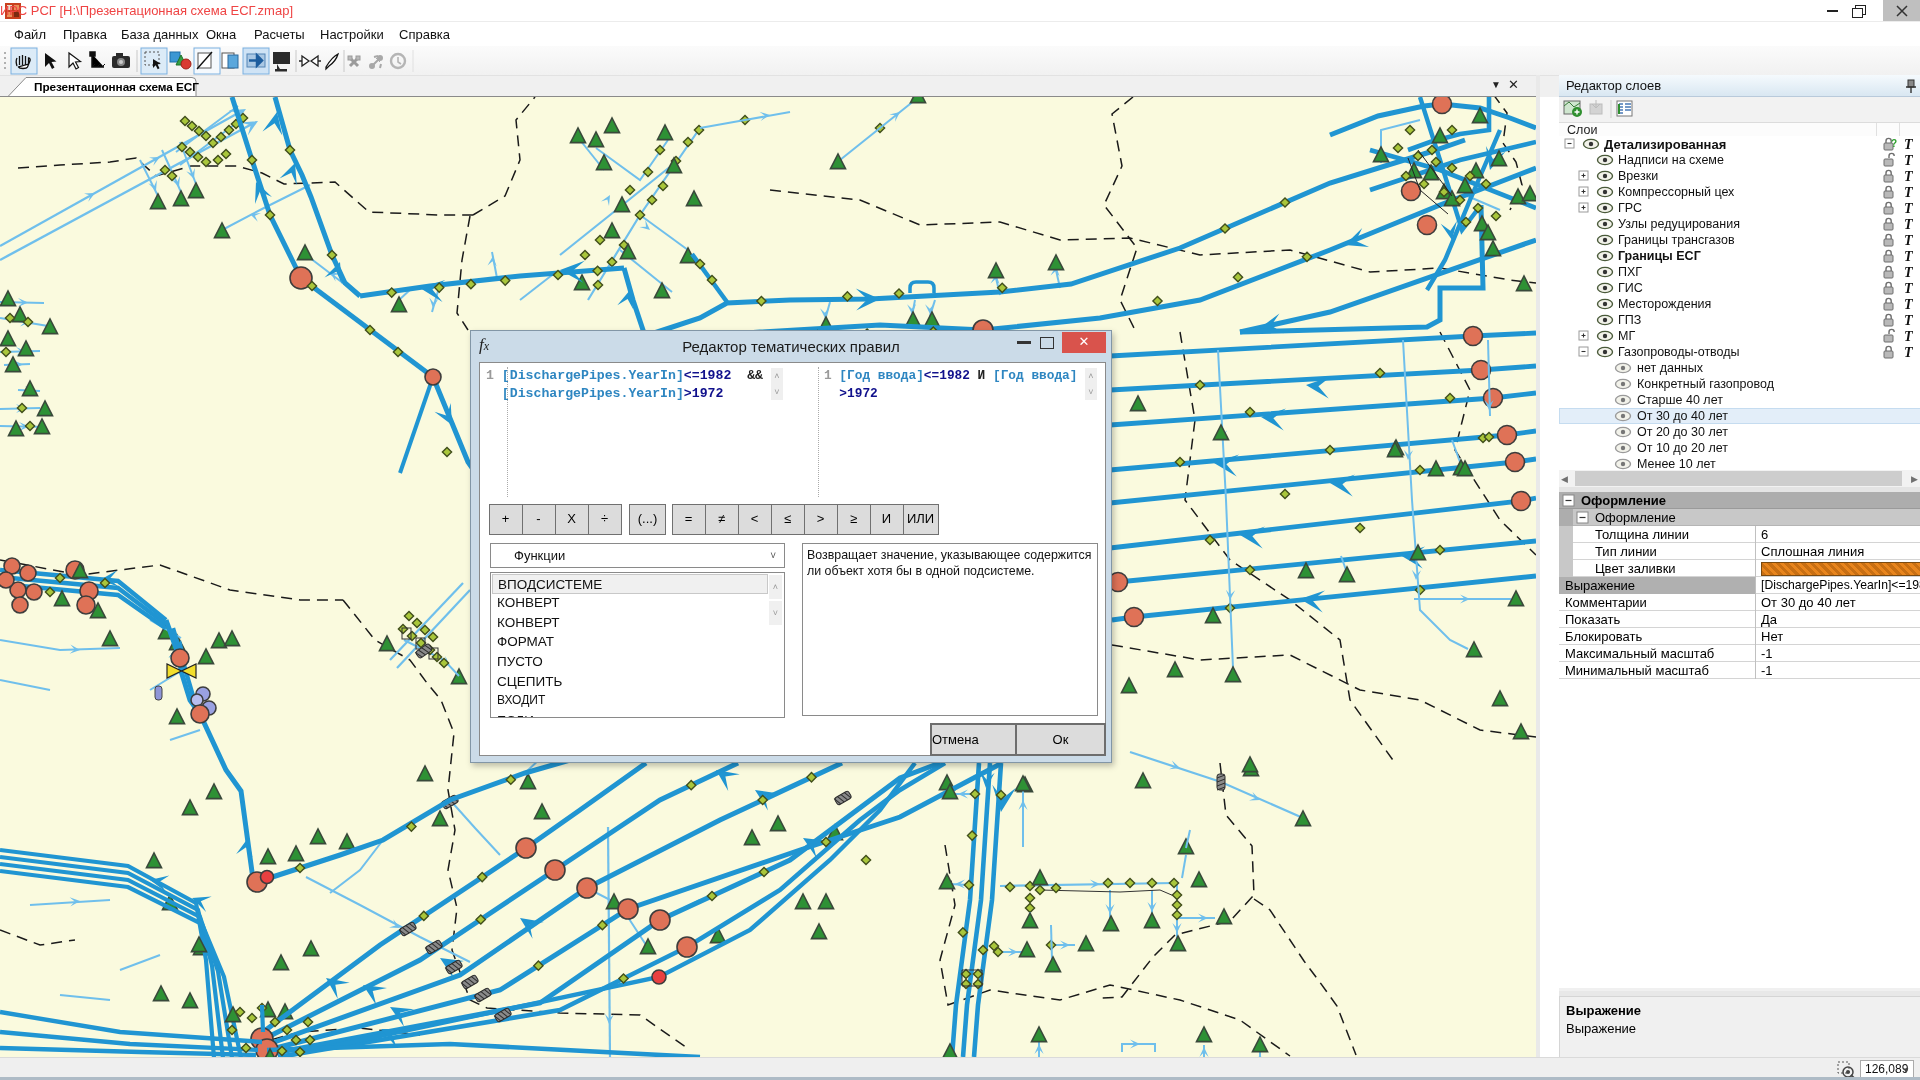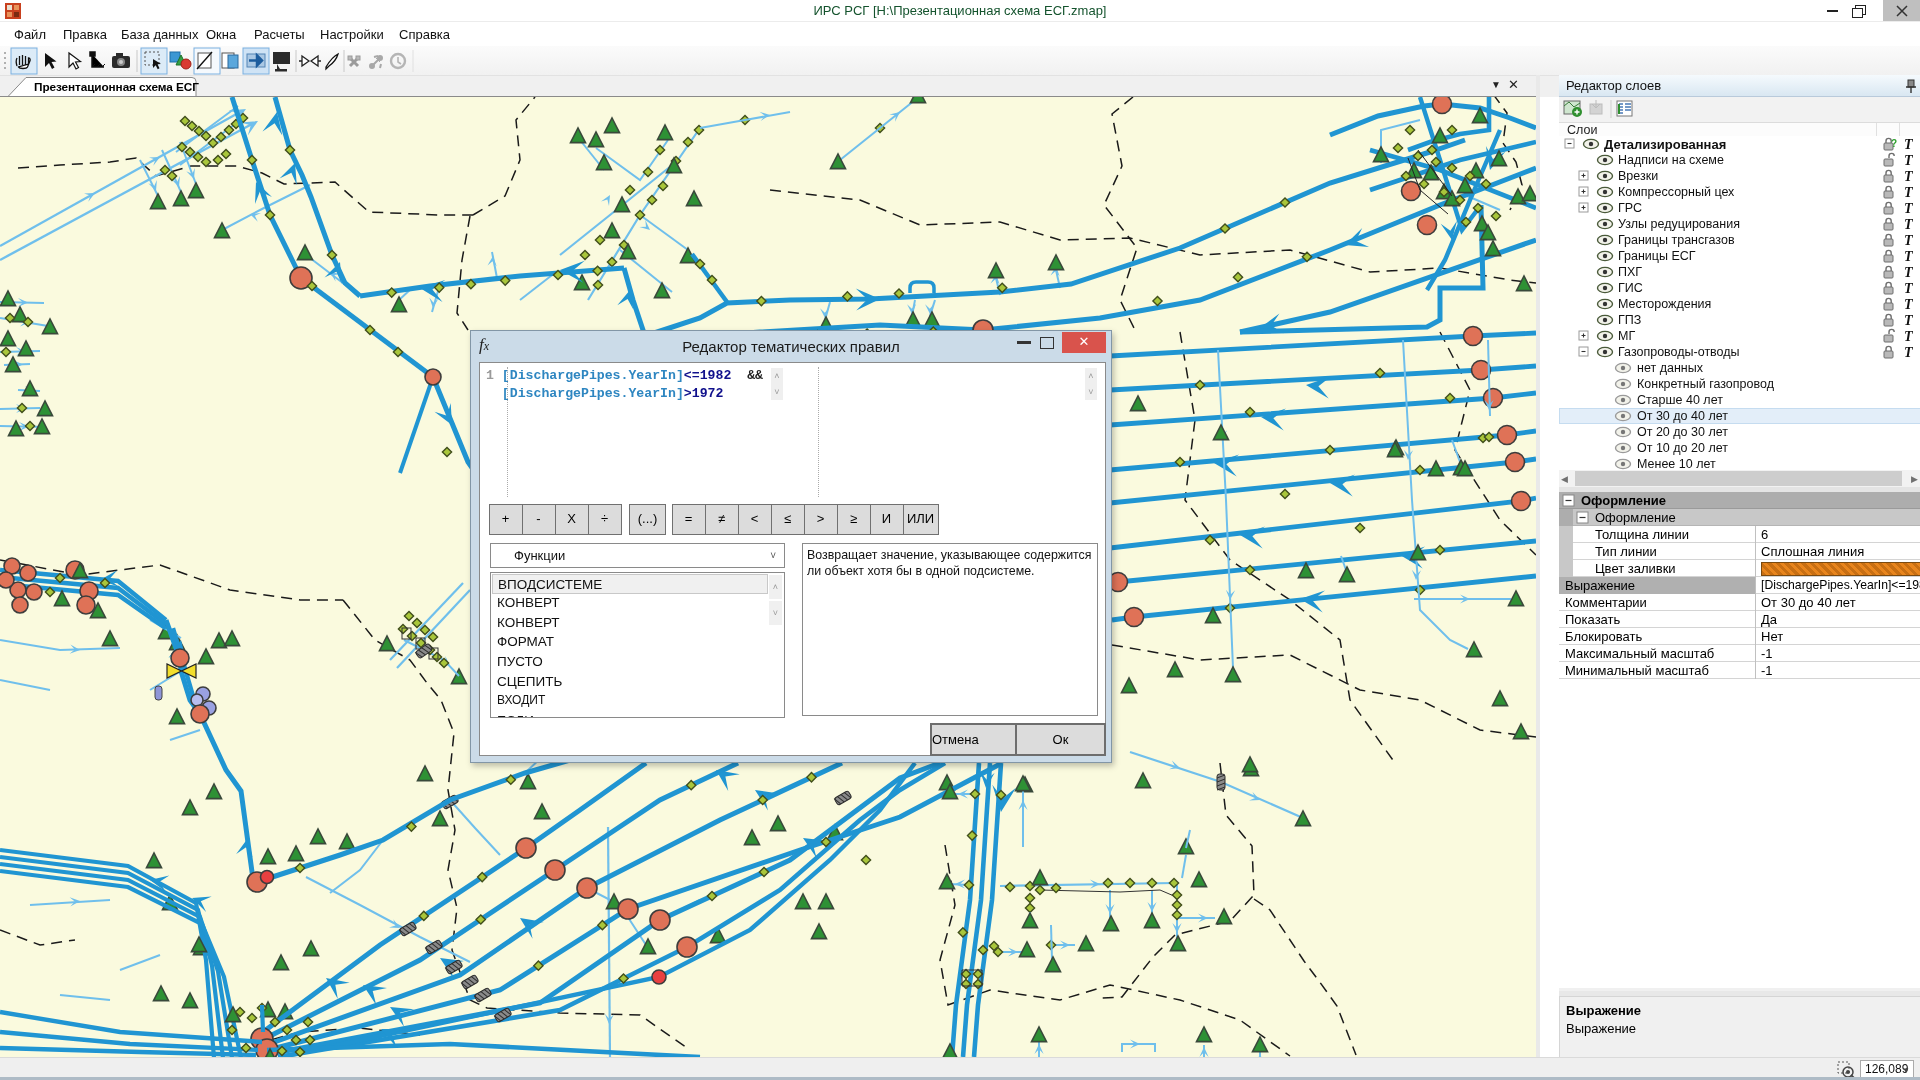--- a/index.html
+++ b/index.html
@@ -6,21 +6,21 @@
 <body>
 
 <div style="position:absolute;left:0;top:0;width:1920px;height:22px;background:#fff;border-bottom:1px solid #ececec;box-sizing:border-box">
   <svg width="16" height="16" style="position:absolute;left:5px;top:3px">
       <rect x="0" y="0" width="16" height="16" fill="#c8401e"></rect>
       <rect x="2" y="2" width="5" height="5" fill="#e8e0d0"></rect>
       <rect x="9" y="2" width="5" height="5" fill="#e8935a"></rect>
       <rect x="2" y="9" width="5" height="5" fill="#e8935a"></rect>
       <rect x="9" y="9" width="5" height="5" fill="#7a2a10"></rect>
     </svg>
-  <div style="position:absolute;left:0;top:3px;width:100%;text-align:center;font-size:13px;color:#14532d">ИРС РСГ [H:\Презентационная схема ЕСГ.zmap]</div>
+  <div style="position:absolute;left:0;top:3px;width:100%;font-size:13px;color:#ef4444">ИРС РСГ [H:\Презентационная схема ЕСГ.zmap]</div>
   <div style="position:absolute;left:1827px;top:10px;width:11px;height:2px;background:#222"></div>
   <div style="position:absolute;left:1855px;top:5px;width:9px;height:8px;border:1.4px solid #222"></div>
   <div style="position:absolute;left:1852px;top:8px;width:9px;height:8px;border:1.4px solid #222;background:#fff"></div>
   <div style="position:absolute;left:1883px;top:0px;width:37px;height:21px;background:#bfbfbf"></div>
   <svg width="12" height="12" style="position:absolute;left:1896px;top:5px">
       <path d="M1,1 L11,11 M11,1 L1,11" stroke="#333" stroke-width="1.5"></path>
     </svg>
 </div>
 
 <div style="position:absolute;left:0;top:22px;width:1920px;height:24px;background:#fff;font-size:13px;color:#111">
@@ -917,21 +917,21 @@
           <g transform="translate(38,3)">
             <ellipse cx="8" cy="5" rx="7.5" ry="4.6" fill="#f2f2ea" stroke="#4a5a3a" stroke-width="1.4"></ellipse>
             <circle cx="8" cy="5" r="2.2" fill="#333"></circle>
           </g>
           <g transform="translate(323,1)">
             <rect x="2" y="6" width="9" height="7" rx="1" fill="#b9b9b9" stroke="#6e6e6e"></rect>
             <path d="M4,6 V4 a2.6,2.6 0 0 1 5.2,0 V6" fill="none" stroke="#6e6e6e" stroke-width="1.4"></path>
           </g>
           <text x="345" y="13" font-family="Liberation Serif, serif" font-style="italic" font-weight="bold" font-size="14" fill="#111">T</text>
         </svg>
-        <div style="position:absolute;left:59px;top:1px;font-size:12.5px;font-weight:normal;color:#111;white-space:nowrap">Границы ЕСГ</div>
+        <div style="position:absolute;left:59px;top:1px;font-size:12.5px;font-weight:bold;color:#111;white-space:nowrap">Границы ЕСГ</div>
       </div>
       <div style="position:absolute;left:0px;top:128px;width:363px;height:16px">
         <svg width="363" height="16" style="position:absolute;left:0;top:0">
           <g transform="translate(38,3)">
             <ellipse cx="8" cy="5" rx="7.5" ry="4.6" fill="#f2f2ea" stroke="#4a5a3a" stroke-width="1.4"></ellipse>
             <circle cx="8" cy="5" r="2.2" fill="#333"></circle>
           </g>
           <g transform="translate(323,1)">
             <rect x="2" y="6" width="9" height="7" rx="1" fill="#b9b9b9" stroke="#6e6e6e"></rect>
             <path d="M4,6 V4 a2.6,2.6 0 0 1 5.2,0 V6" fill="none" stroke="#6e6e6e" stroke-width="1.4"></path>
@@ -1178,20 +1178,22 @@
      <div style="position:absolute;left:0;top:0;width:100%;height:100%;text-align:center;color:#fff;font-size:13px;line-height:20px">✕</div>
   </div>
   <div style="position:absolute;left:8px;top:31px;width:627px;height:394px;background:#fff;border:1px solid #8a8a8a;box-sizing:border-box">
 
     <div style="position:absolute;left:6px;top:4px;width:300px;height:136px;font-family:Liberation Mono, monospace;font-size:13.2px;font-weight:bold;line-height:18px;white-space:pre"><span style="color:#9a9a9a">1 </span><span style="color:#2e86c1">[DischargePipes.YearIn]</span><span style="color:#10108c">&lt;=1982</span>  <span style="color:#222">&amp;&amp;</span>
 <span style="color:#9a9a9a">  </span><span style="color:#2e86c1">[DischargePipes.YearIn]</span><span style="color:#10108c">&gt;1972</span></div>
     <div style="position:absolute;left:27px;top:4px;width:1px;height:130px;border-left:1px dotted #aaa"></div>
     <div style="position:absolute;left:291px;top:5px;width:12px;height:16px;background:#efefef;color:#999;font-size:9px;text-align:center;line-height:16px">˄</div>
     <div style="position:absolute;left:291px;top:21px;width:12px;height:16px;background:#efefef;color:#999;font-size:9px;text-align:center;line-height:16px">˅</div>
     <div style="position:absolute;left:338px;top:4px;width:1px;height:130px;border-left:1px dotted #aaa"></div>
+    <div style="position:absolute;left:344px;top:4px;width:276px;height:136px;font-family:Liberation Mono, monospace;font-size:12.8px;font-weight:bold;line-height:18px;white-space:pre"><span style="color:#9a9a9a">1 </span><span style="color:#2e86c1">[Год ввода]</span><span style="color:#10108c">&lt;=1982</span> <span style="color:#222">И</span> <span style="color:#2e86c1">[Год ввода]</span>
+<span style="color:#9a9a9a">  </span><span style="color:#10108c">&gt;1972</span></div>
     <div style="position:absolute;left:605px;top:5px;width:12px;height:16px;background:#efefef;color:#999;font-size:9px;text-align:center;line-height:16px">˄</div>
     <div style="position:absolute;left:605px;top:21px;width:12px;height:16px;background:#efefef;color:#999;font-size:9px;text-align:center;line-height:16px">˅</div>
 
     <div style="position:absolute;left:10px;top:141px;width:34px;height:31px;background:#dcdcdc;border:1.5px solid #707070;box-sizing:border-box;text-align:center;font-size:13px;line-height:28px;color:#000;margin-left:-1.5px">+</div>
       <div style="position:absolute;left:43px;top:141px;width:34px;height:31px;background:#dcdcdc;border:1.5px solid #707070;box-sizing:border-box;text-align:center;font-size:13px;line-height:28px;color:#000;margin-left:-1.5px">-</div>
       <div style="position:absolute;left:76px;top:141px;width:34px;height:31px;background:#dcdcdc;border:1.5px solid #707070;box-sizing:border-box;text-align:center;font-size:13px;line-height:28px;color:#000;margin-left:-1.5px">X</div>
       <div style="position:absolute;left:109px;top:141px;width:34px;height:31px;background:#dcdcdc;border:1.5px solid #707070;box-sizing:border-box;text-align:center;font-size:13px;line-height:28px;color:#000;margin-left:-1.5px">÷</div>
       <div style="position:absolute;left:149px;top:141px;width:37px;height:31px;background:#dcdcdc;border:1.5px solid #707070;box-sizing:border-box;text-align:center;font-size:13px;line-height:28px;color:#000">(...)</div>
       <div style="position:absolute;left:193px;top:141px;width:34px;height:31px;background:#dcdcdc;border:1.5px solid #707070;box-sizing:border-box;text-align:center;font-size:13px;line-height:28px;color:#000;margin-left:-1.5px">=</div>
       <div style="position:absolute;left:226px;top:141px;width:34px;height:31px;background:#dcdcdc;border:1.5px solid #707070;box-sizing:border-box;text-align:center;font-size:13px;line-height:28px;color:#000;margin-left:-1.5px">≠</div>

